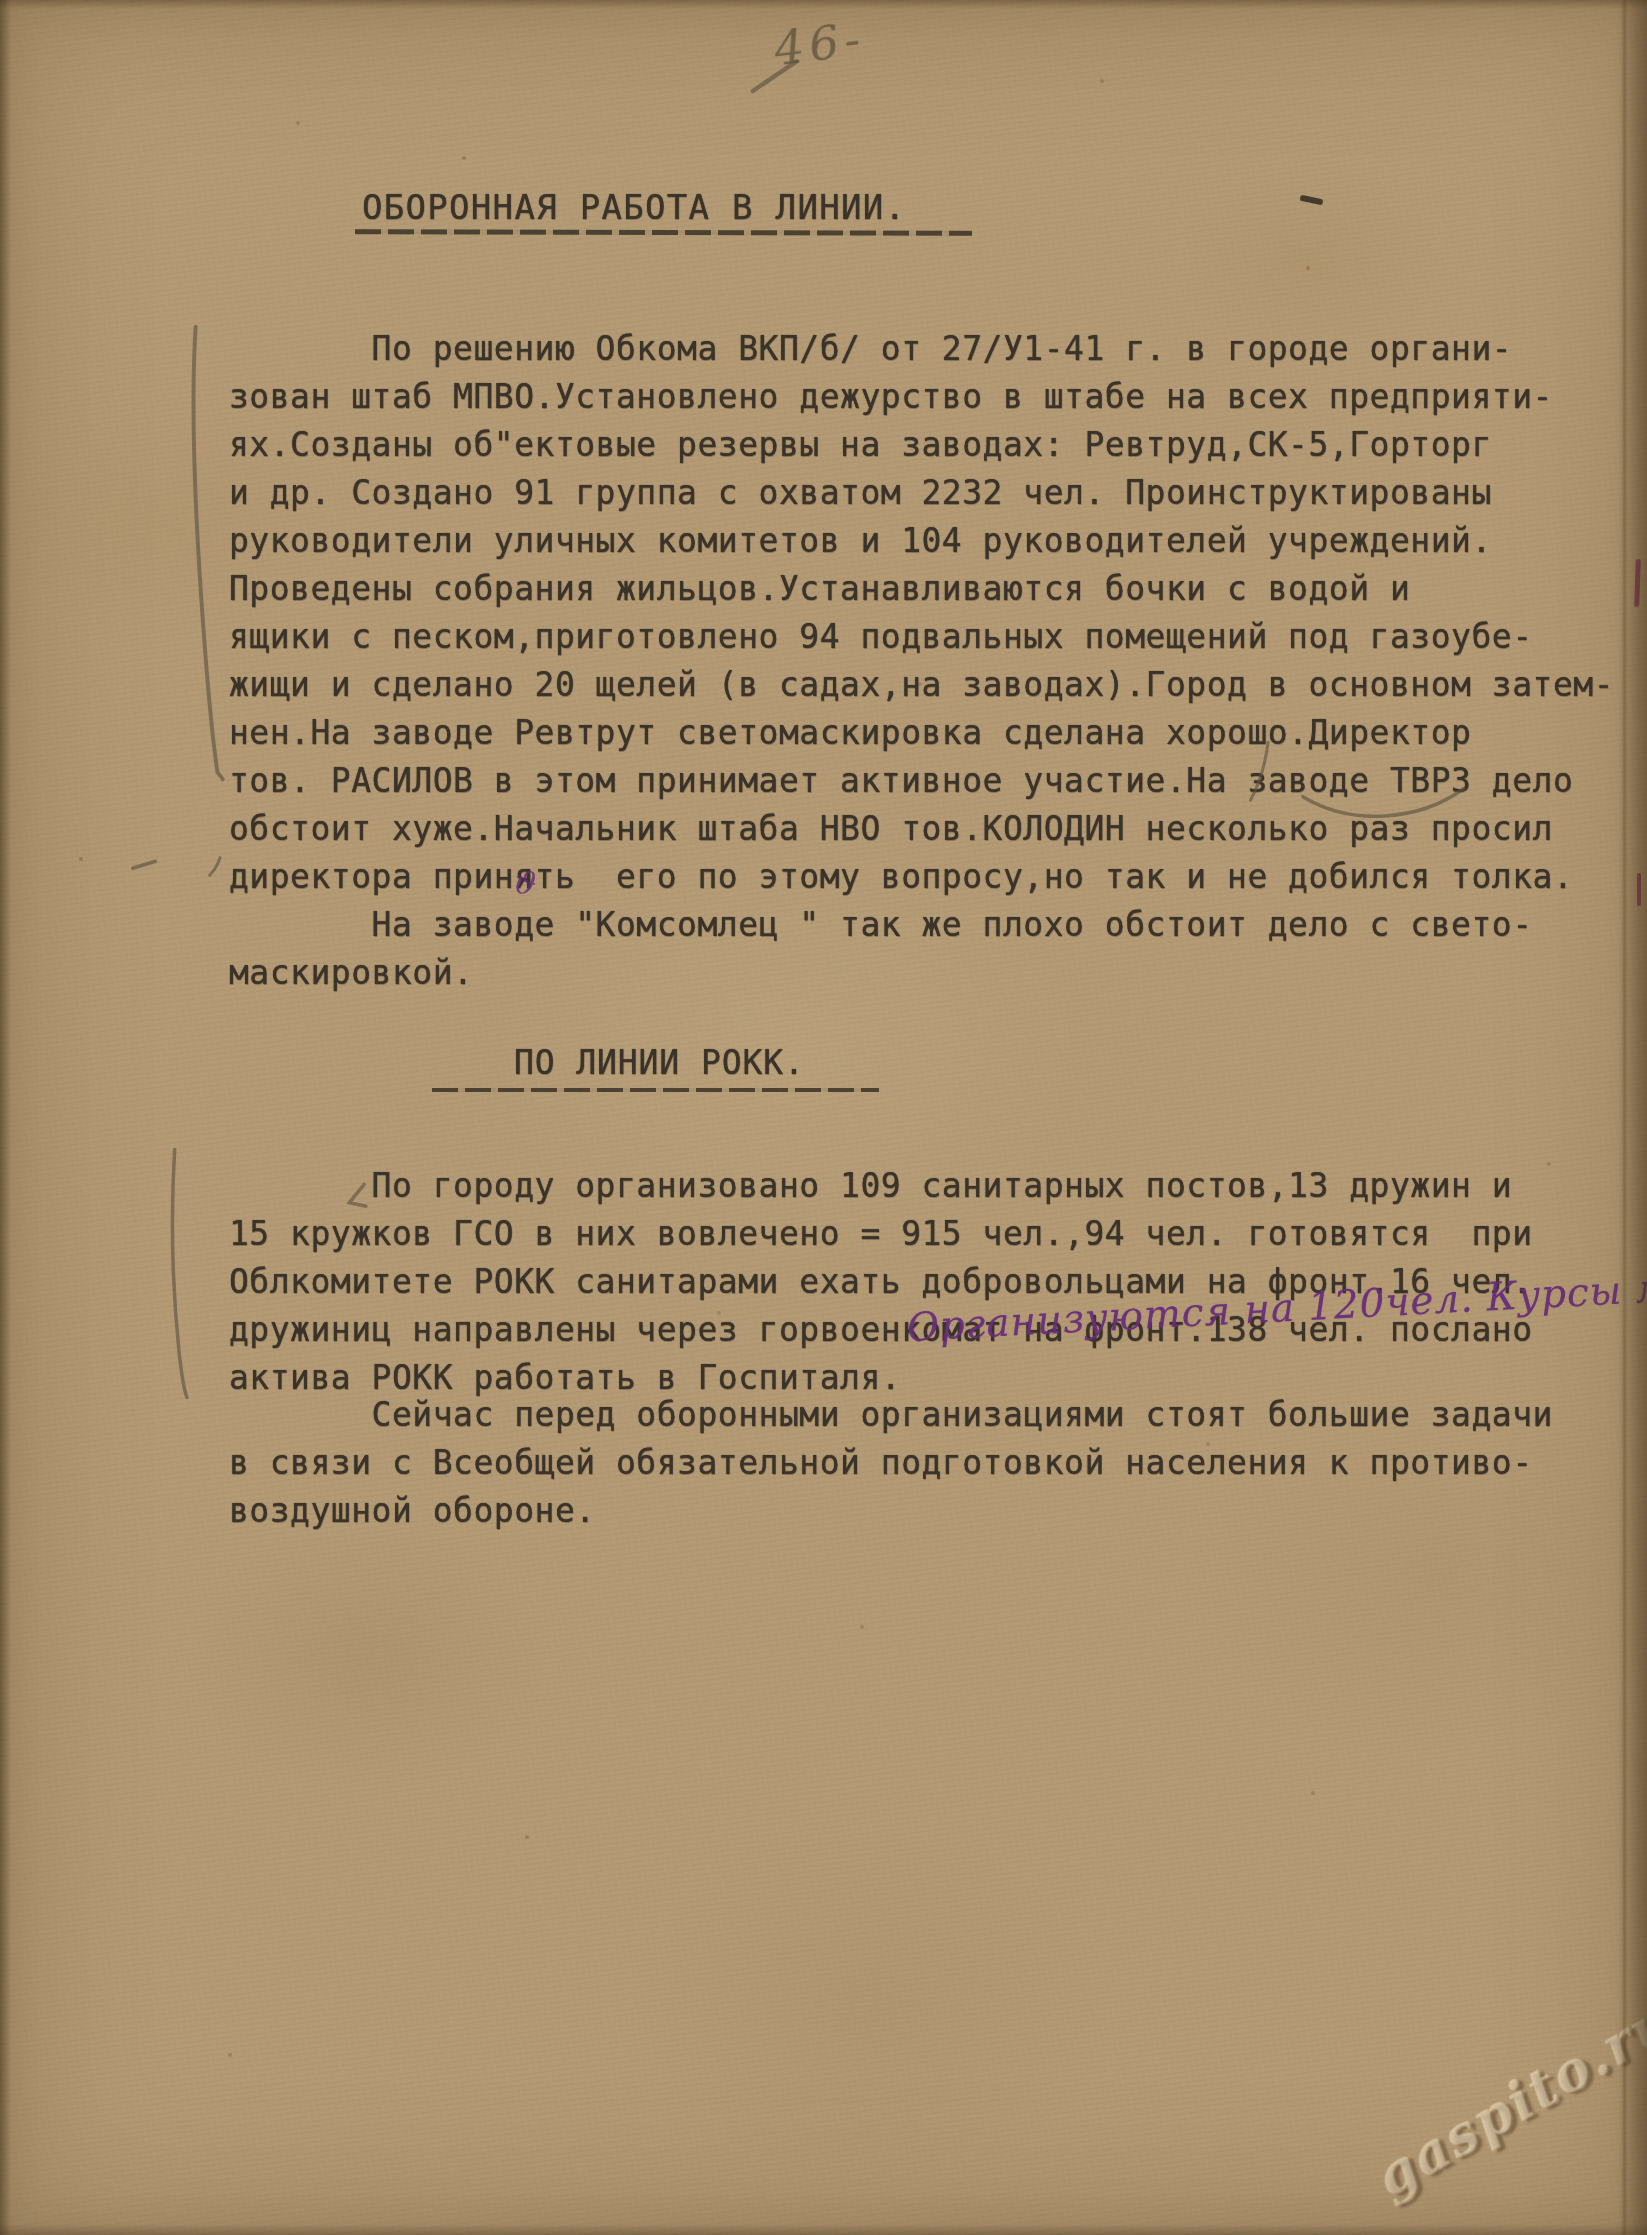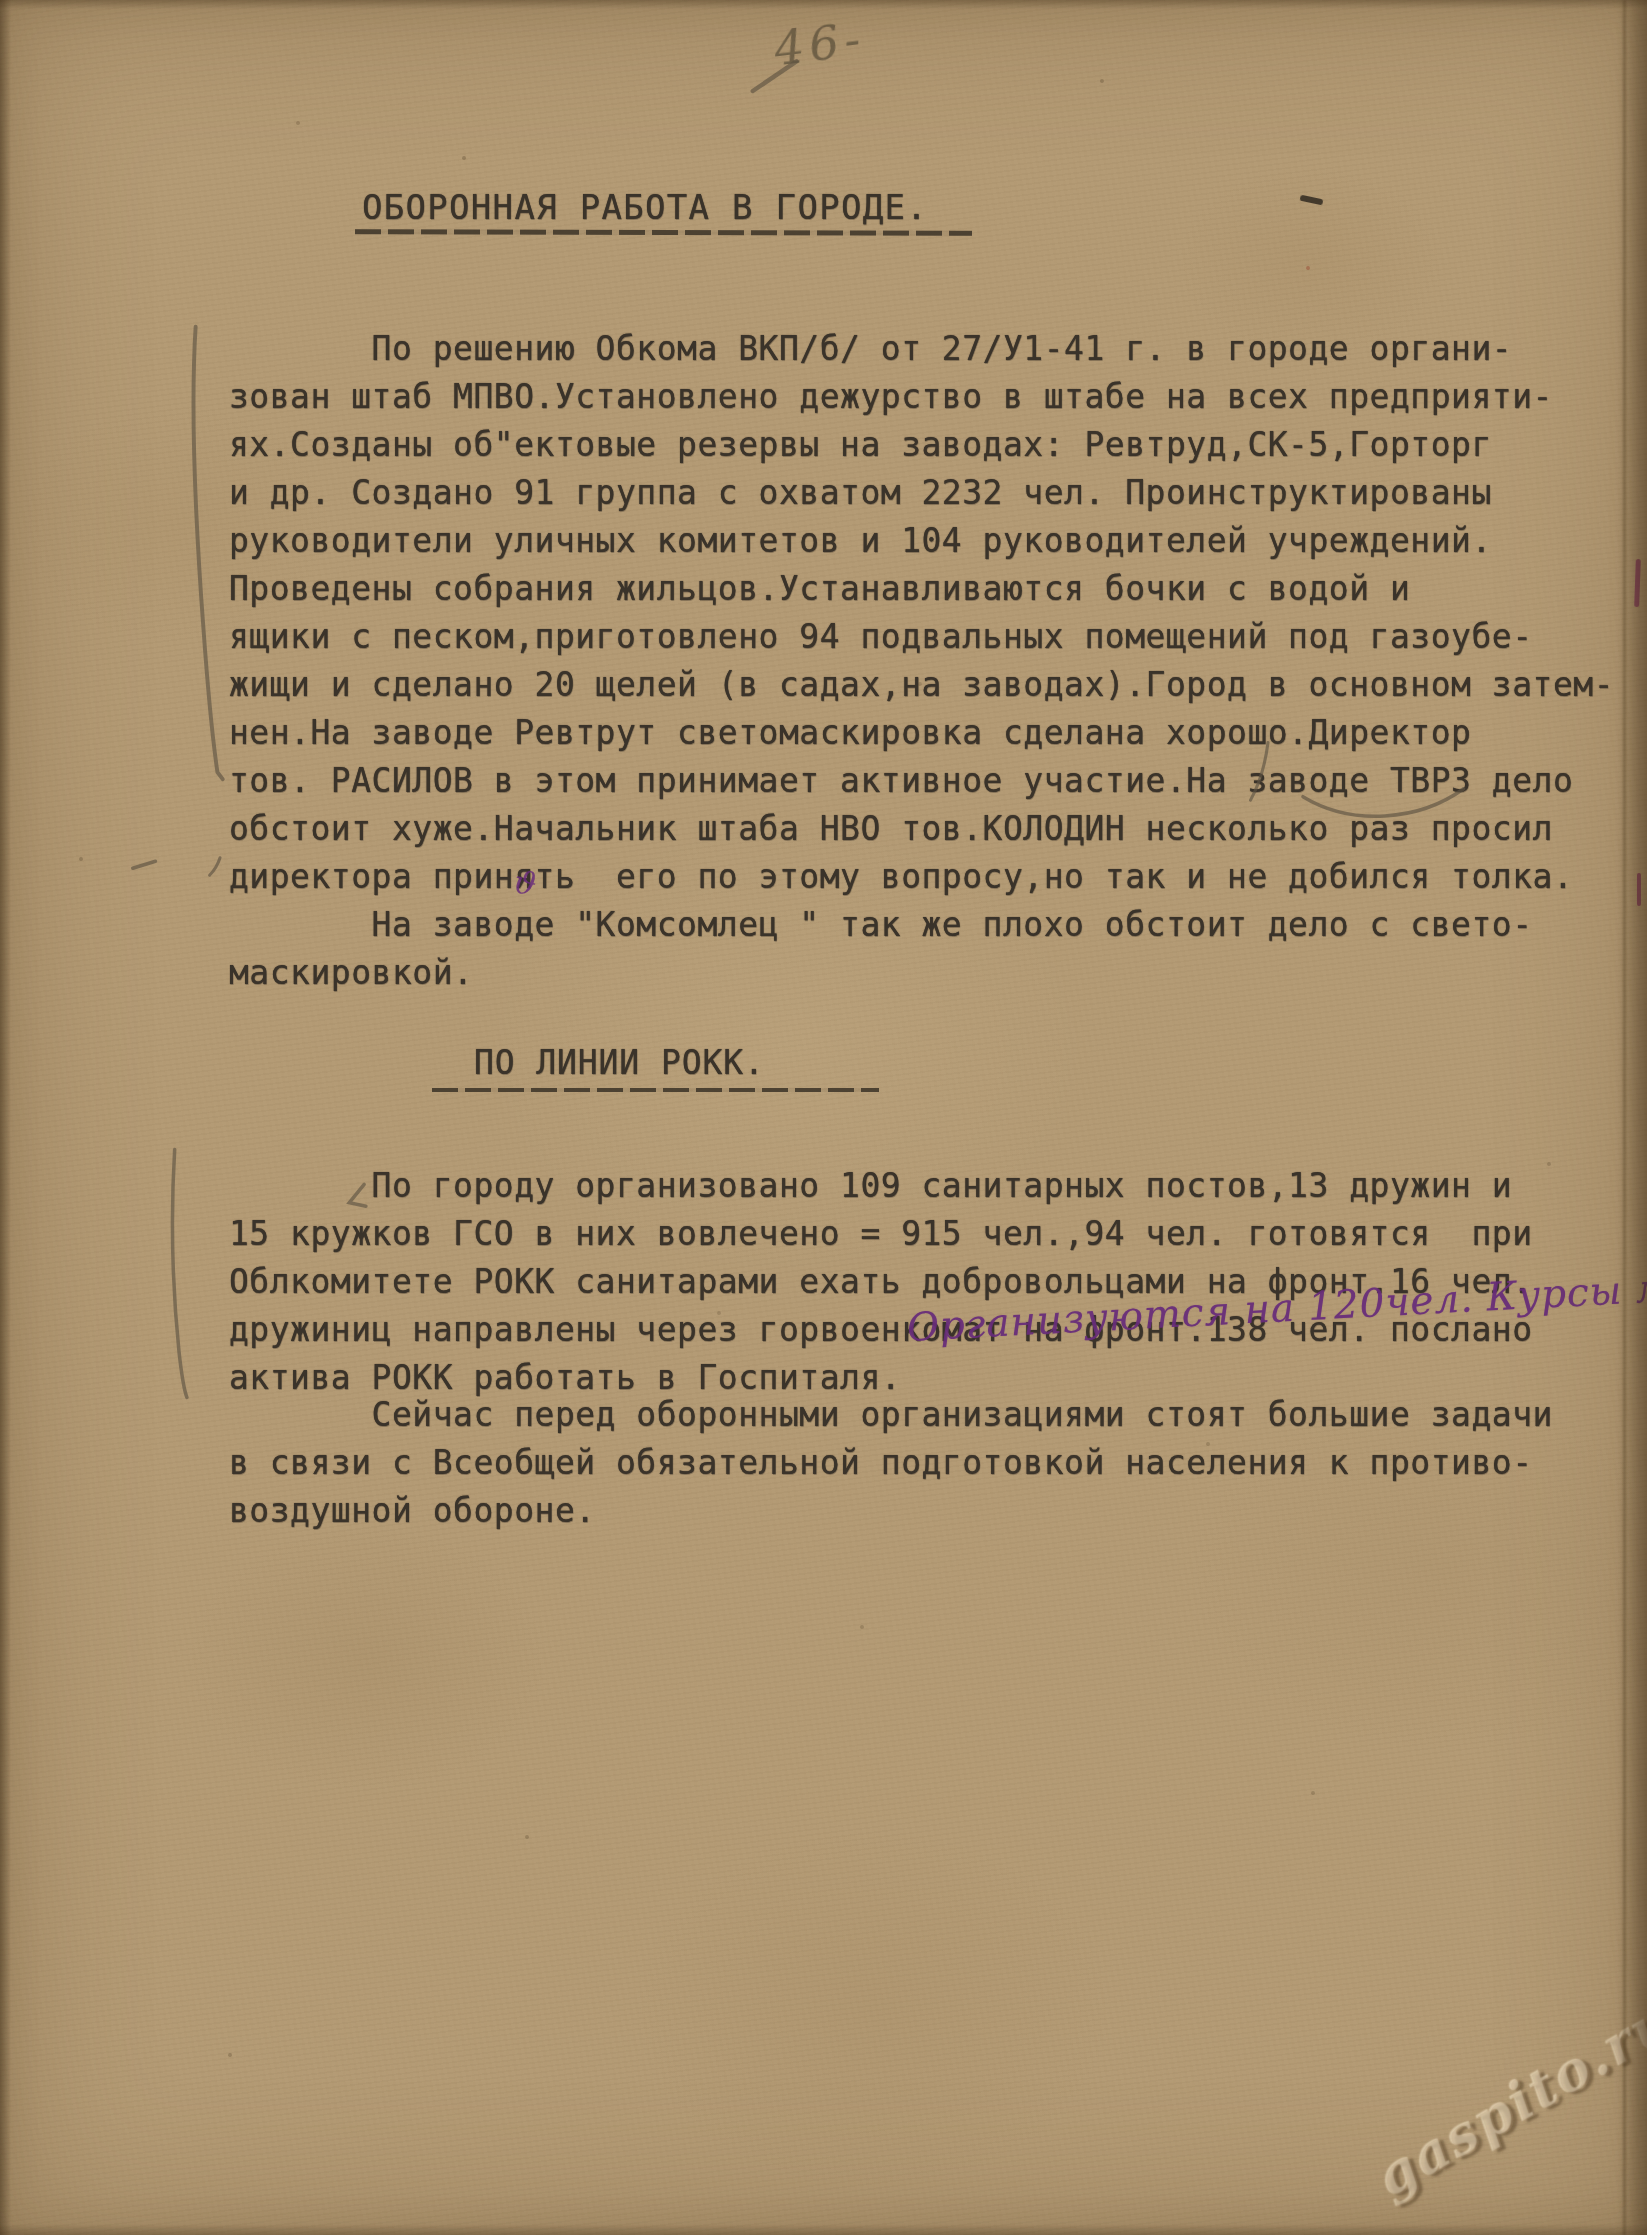--- a/index.html
+++ b/index.html
@@ -26,21 +26,21 @@
   }
   .doc-title{left:362px;top:183px;font-size:34px;letter-spacing:1.3px;}
   .underline{
     position:absolute;height:5.2px;
     background:repeating-linear-gradient(90deg, rgba(50,43,33,0.8) 0 26px, rgba(50,43,33,0.08) 26px 33px);
     filter:blur(0.4px);
   }
   .u-title{left:355px;top:230px;width:617px;transform:rotate(0.15deg);}
   .u-rokk{left:432px;top:1088px;width:447px;height:4.4px;}
   .p1{left:229px;top:325px;width:1424px;}
-  .h2{left:474px;top:1039px;font-size:33px;letter-spacing:0.9px;}
+  .h2{left:514px;top:1039px;font-size:33px;letter-spacing:0.9px;}
   .p2{left:229px;top:1162px;width:1424px;}
   .p2-last{left:229px;top:1354px;width:1424px;}
   .p3{left:229px;top:1391px;width:1424px;}
   .page-number{
     position:absolute;left:774px;top:15.7px;
     font-family:"DejaVu Serif",serif;font-style:italic;
     font-size:47px;letter-spacing:5.2px;
     color:rgba(92,82,62,0.75);transform:rotate(-7deg);filter:blur(0.3px);
   }
   .hand-note{
@@ -103,21 +103,21 @@
   .vignette{position:absolute;inset:0;pointer-events:none;
     box-shadow:inset 0 0 148px rgba(90,66,36,0.33), inset 0 0 39px rgba(90,66,36,0.18);}
 </style>
 </head>
 <body>
 
 <div class="page">
 
   <div class="page-number">46-</div>
 
-  <div class="typewriter doc-title">ОБОРОННАЯ РАБОТА В ГОРОДЕ.</div>
+  <div class="typewriter doc-title">ОБОРОННАЯ РАБОТА В ЛИНИИ.</div>
   <div class="underline u-title"></div>
   <div class="title-dash"></div>
 
   <div class="typewriter p1">       По решению Обкома ВКП/б/ от 27/У1-41 г. в городе органи-
 зован штаб МПВО.Установлено дежурство в штабе на всех предприяти-
 ях.Созданы об"ектовые резервы на заводах: Ревтруд,СК-5,Горторг
 и др. Создано 91 группа с охватом 2232 чел. Проинструктированы
 руководители уличных комитетов и 104 руководителей учреждений.
 Проведены собрания жильцов.Устанавливаются бочки с водой и
 ящики с песком,приготовлено 94 подвальных помещений под газоубе-

